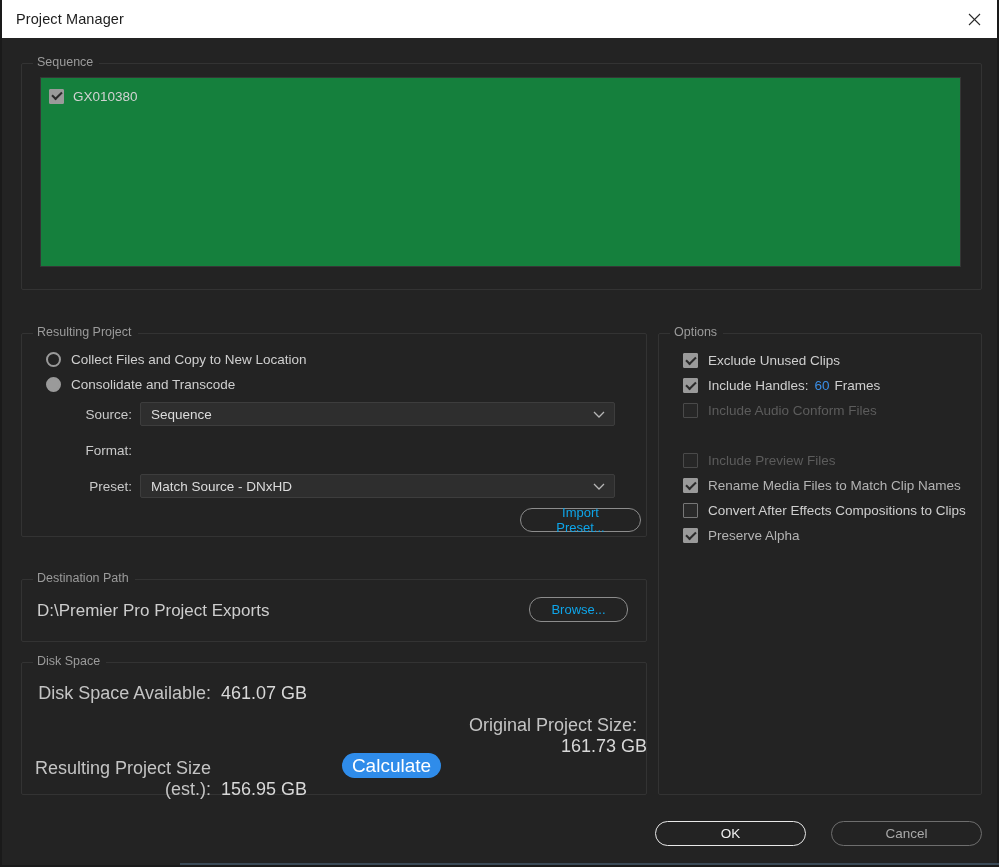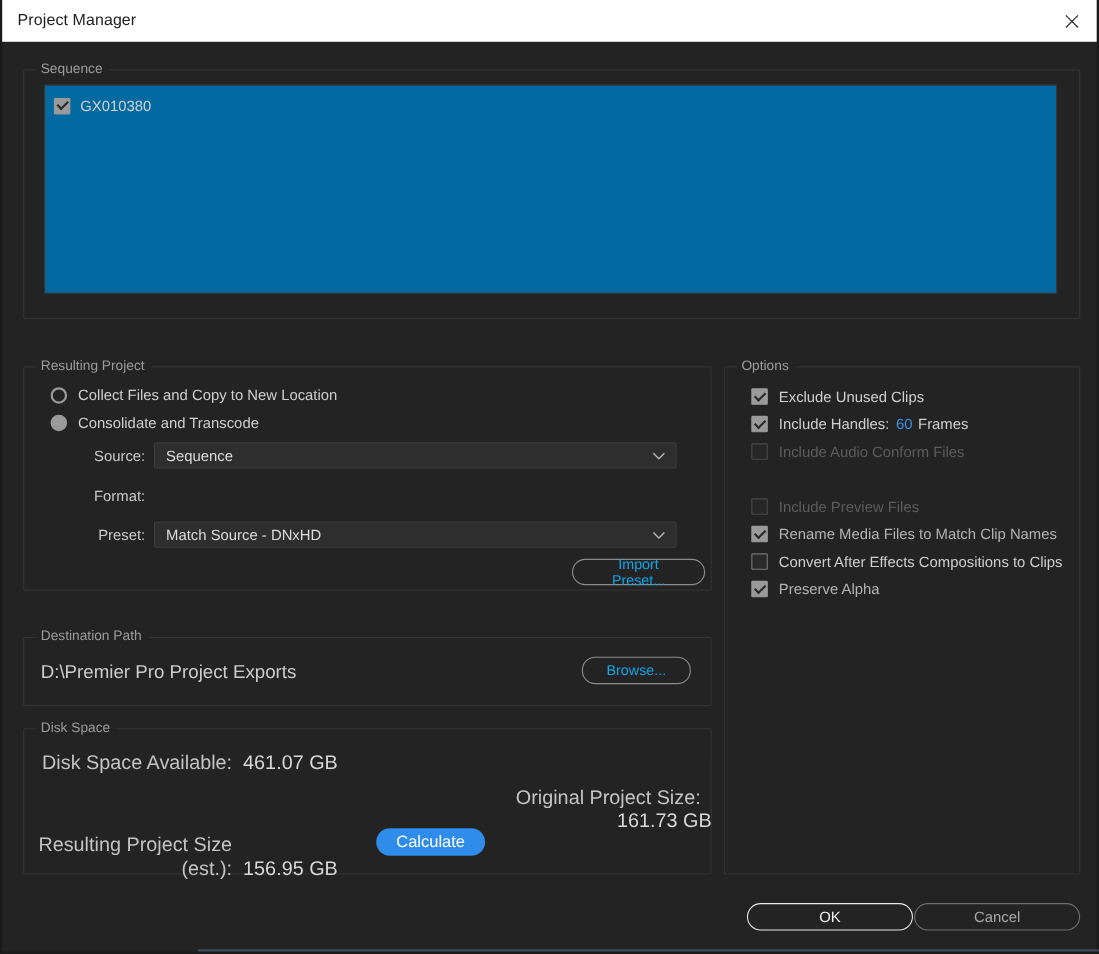--- a/index.html
+++ b/index.html
@@ -55,21 +55,21 @@
     color: #9b9b9b;
     z-index: 2;
     white-space: nowrap;
   }
 
   
   #seq-group { left: 19px; top: 55px; width: 961px; height: 235px; }
   .listbox {
     position: absolute; left: 19px; top: 22px;
     width: 921px; height: 190px;
-    background: #0369a1;
+    background: #15803d;
     border: 1px solid #363636;
   }
   .list-row {
     display: flex; align-items: center;
     height: 26px; padding-left: 8px; margin-top: 5px;
     font-size: 13.5px; color: #d2d2d2;
   }
   .list-row .lbl { margin-left: 9px; }
 
   
@@ -171,21 +171,21 @@
   }
   .ds-value { color: #d8d8d8; }
   #ds-r1 { top: 29px; }
   #ds-r2 { top: 61px; flex-direction: column; }
   #ds-r3 { top: 104px; }
   #calc-btn {
     position: absolute; left: 321px; top: 99px;
     width: 99px; height: 25px;
     background: #2f8cea;
     border: none; border-radius: 13px;
-    color: #ffffff; font-size: 15px;
+    color: #ffffff; font-size: 19px;
     font-family: "Liberation Sans", sans-serif;
     cursor: pointer;
   }
 
   
   #opt-group { left: 656px; top: 325px; width: 324px; height: 470px; }
   .opt-row {
     position: absolute; left: 25px;
     display: flex; align-items: center;
     font-size: 13.5px; color: #cfcfcf;
@@ -200,21 +200,21 @@
   .footer-btn {
     position: absolute; height: 25px;
     border-radius: 13px;
     background: transparent;
     font-size: 13.5px;
     font-family: "Liberation Sans", sans-serif;
     display: flex; align-items: center; justify-content: center;
     cursor: pointer;
   }
   #ok-btn {
-    left: 677px; top: 821px; width: 151px;
+    left: 653px; top: 821px; width: 151px;
     border: 1px solid #e8e8e8; color: #f0f0f0;
   }
   #cancel-btn {
     left: 829px; top: 821px; width: 151px;
     border: 1px solid #6e6e6e; color: #a8a8a8;
   }
 
   .bottom-strip {
     position: absolute; left: 178px; bottom: 0; width: 821px; height: 2px;
     background: #3b4a57;

